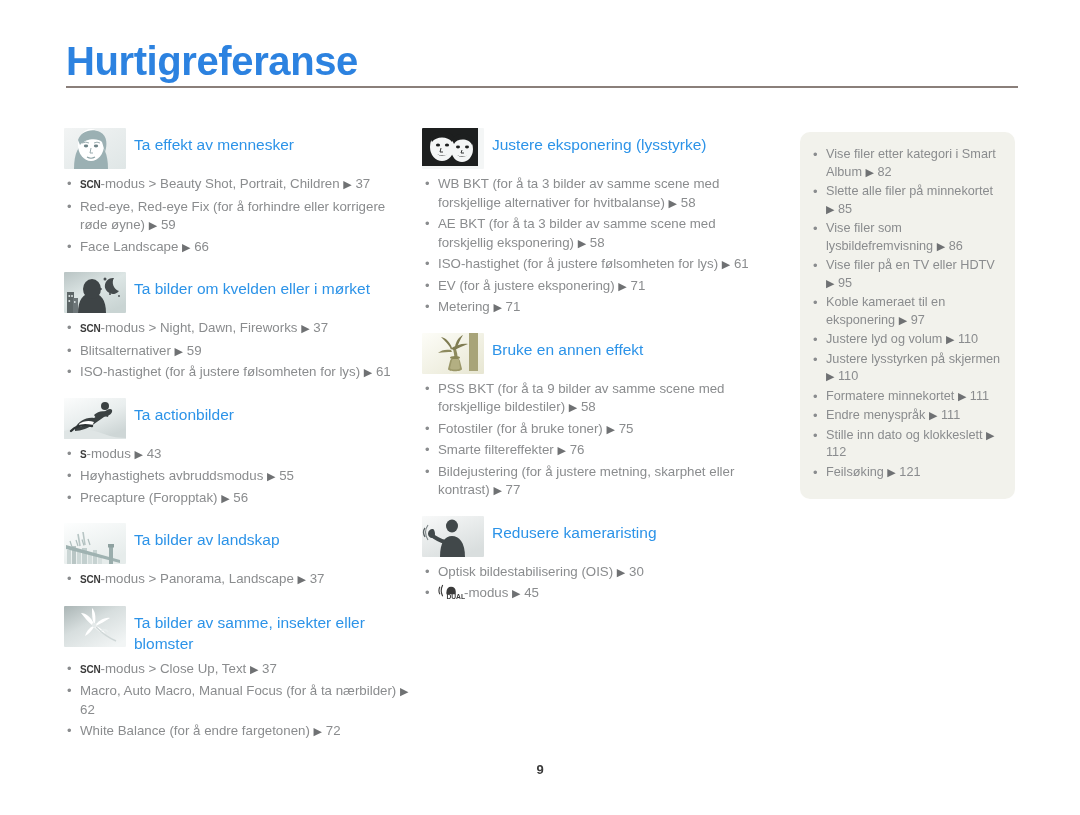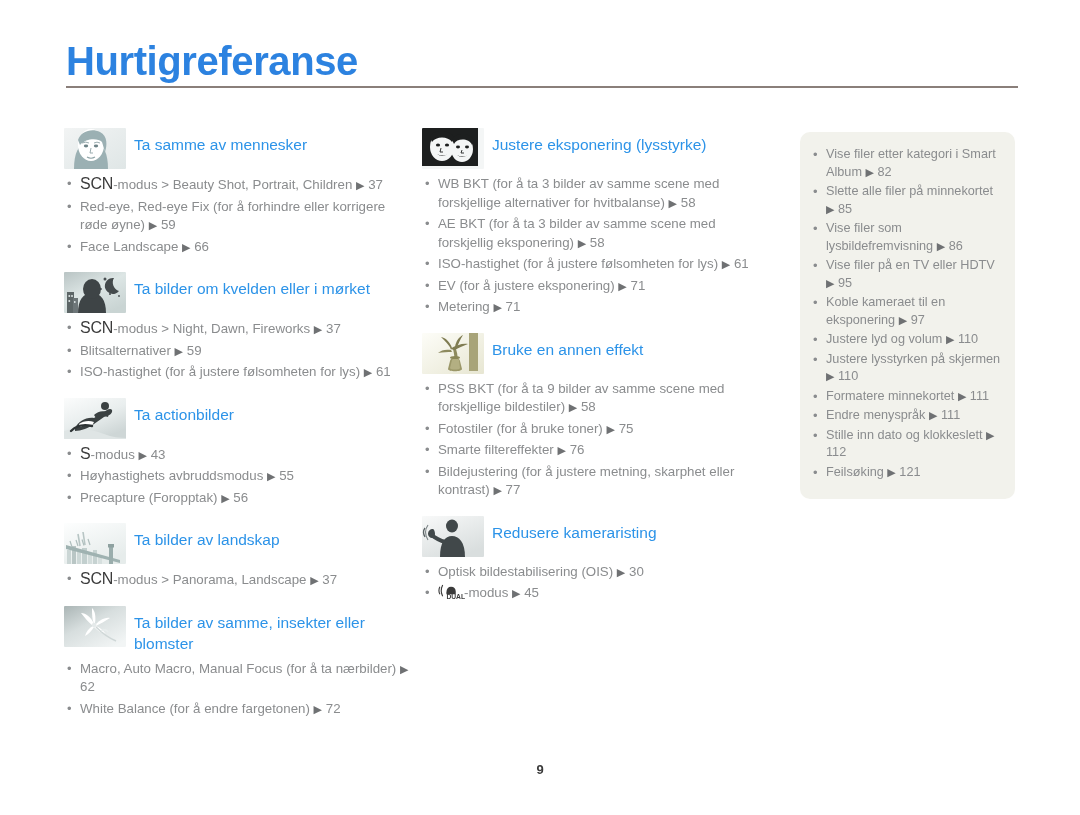--- a/index.html
+++ b/index.html
@@ -92,23 +92,23 @@
   ul.bullets li::before {
     content: "\2022";
     position: absolute;
     left: 3px;
     top: 0px;
     color: #8a8c8e;
     font-size: 13px;
     line-height: 18.5px;
   }
   .mode {
-    font-weight: normal;
+    font-weight: bold;
     color: #3b3b3b;
-    font-size: 16px;
+    font-size: 10px;
     letter-spacing: -0.2px;
   }
   .tri {
     color: #6f7173;
     font-size: 11px;
     letter-spacing: 0;
   }
 
   
   .dualicon {
@@ -175,21 +175,21 @@
       <ellipse cx="27" cy="17" rx="13" ry="16" fill="#ffffff"></ellipse>
       <path d="M14 12 C17 3 28 0 36 4 C44 8 43 18 41 24 L38 14 C34 10 22 10 16 17 Z" fill="#9bb0b3"></path>
       <ellipse cx="22" cy="18" rx="2.2" ry="1.4" fill="#6e8387"></ellipse>
       <ellipse cx="32" cy="18" rx="2.2" ry="1.4" fill="#6e8387"></ellipse>
       <path d="M27 20 L26 25 L29 25" fill="none" stroke="#8ea3a6" stroke-width="0.9"></path>
       <path d="M23 29 Q27 31.5 31 29" fill="none" stroke="#8ea3a6" stroke-width="1.1"></path>
       <path d="M18 15 Q22 13.3 25 15" fill="none" stroke="#8ea3a6" stroke-width="0.9"></path>
       <path d="M30 15 Q33 13.3 36 15" fill="none" stroke="#8ea3a6" stroke-width="0.9"></path>
     </svg>
         </div>
-        <div class="block-title">Ta samme av mennesker</div>
+        <div class="block-title">Ta effekt av mennesker</div>
       </div>
       <ul class="bullets">
         <li><span class="mode">SCN</span><span>-modus &gt; Beauty Shot, Portrait, Children</span> <span class="tri">▶</span> 37</li>
         <li><span>Red-eye, Red-eye Fix (for å forhindre eller korrigere røde øyne)</span> <span class="tri">▶</span> 59</li>
         <li><span>Face Landscape</span> <span class="tri">▶</span> 66</li>
       </ul>
     </div>
     <div class="block">
       <div class="block-head">
         <div class="thumb">
@@ -306,20 +306,21 @@
         <path d="M29 20 C25 22 22 26 21 30 C25 28 28 24 30 21 Z"></path>
       </g>
       <circle cx="30.2" cy="19" r="2.3" fill="#e5eaea"></circle>
       <path d="M32 21 C38 27 45 32 52 35" stroke="#cfd7d7" stroke-width="1.6" fill="none"></path>
       <path d="M37 25 C40 23 43 24 44 26" stroke="#e9eeee" stroke-width="1.4" fill="none"></path>
     </svg>
         </div>
         <div class="block-title">Ta bilder av samme, insekter eller blomster</div>
       </div>
       <ul class="bullets">
+        <li><span class="mode">SCN</span><span>-modus &gt; Close Up, Text</span> <span class="tri">▶</span> 37</li>
         <li><span>Macro, Auto Macro, Manual Focus (for å ta nærbilder)</span> <span class="tri">▶</span> 62</li>
         <li><span>White Balance (for å endre fargetonen)</span> <span class="tri">▶</span> 72</li>
       </ul>
     </div>
   </div>
 <div class="col col-2" id="col-2">
     <div class="block">
       <div class="block-head">
         <div class="thumb">
     <svg viewBox="0 0 62 41" xmlns="http://www.w3.org/2000/svg">

